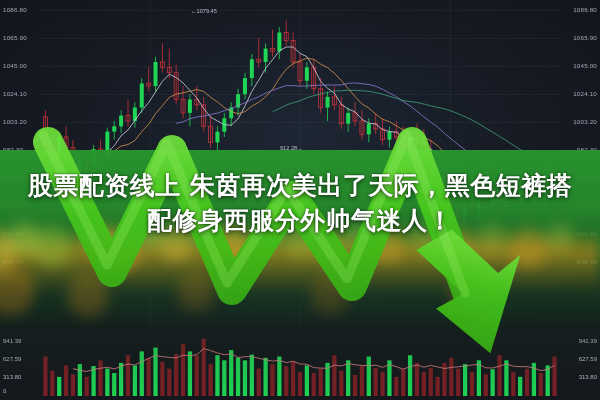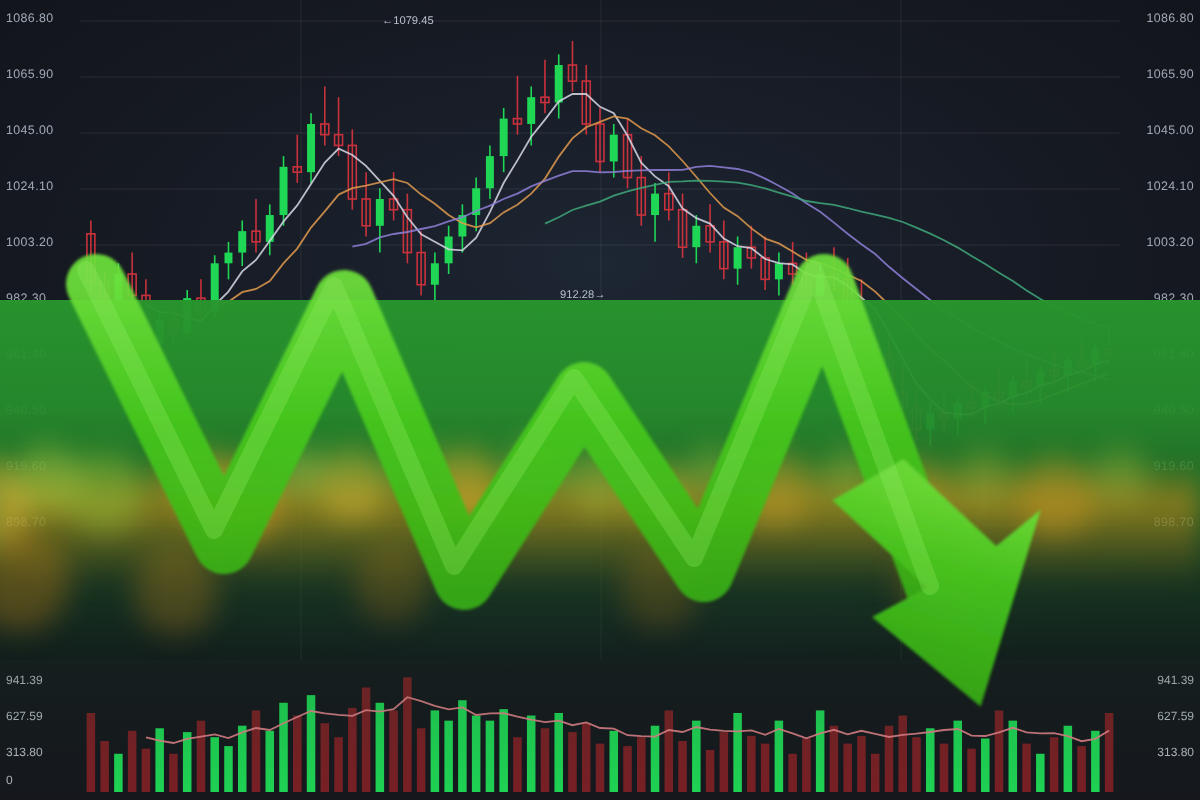--- a/index.html
+++ b/index.html
@@ -414,14 +414,18 @@
                L 412 142
                L 470 300" fill="none" stroke="url(#agr)" stroke-width="30" stroke-linecap="round" stroke-linejoin="round"></path>
 
       <path d="M 505 345 L 440 318 L 462 296 L 404 268 L 432 238 L 489 266 L 505 242 Z" fill="url(#agr)" transform="rotate(17 470 300)"></path>
     </g>
     <g opacity="0.28">
       <path d="M 48 142 L 112 272 L 172 150 L 232 290 L 292 196 L 352 286 L 412 142 L 470 300" fill="none" stroke="#9af06a" stroke-width="9" stroke-linecap="round" stroke-linejoin="round" transform="translate(-5,-7)"></path>
     </g>
   </svg>
 
+  <div id="headline">
+    <span class="l1">股票配资线上 朱茵再次美出了天际，黑色短裤搭</span>
+    <span class="l2">配修身西服分外帅气迷人！</span>
+  </div>
 
 </div>
 
 </body></html>

